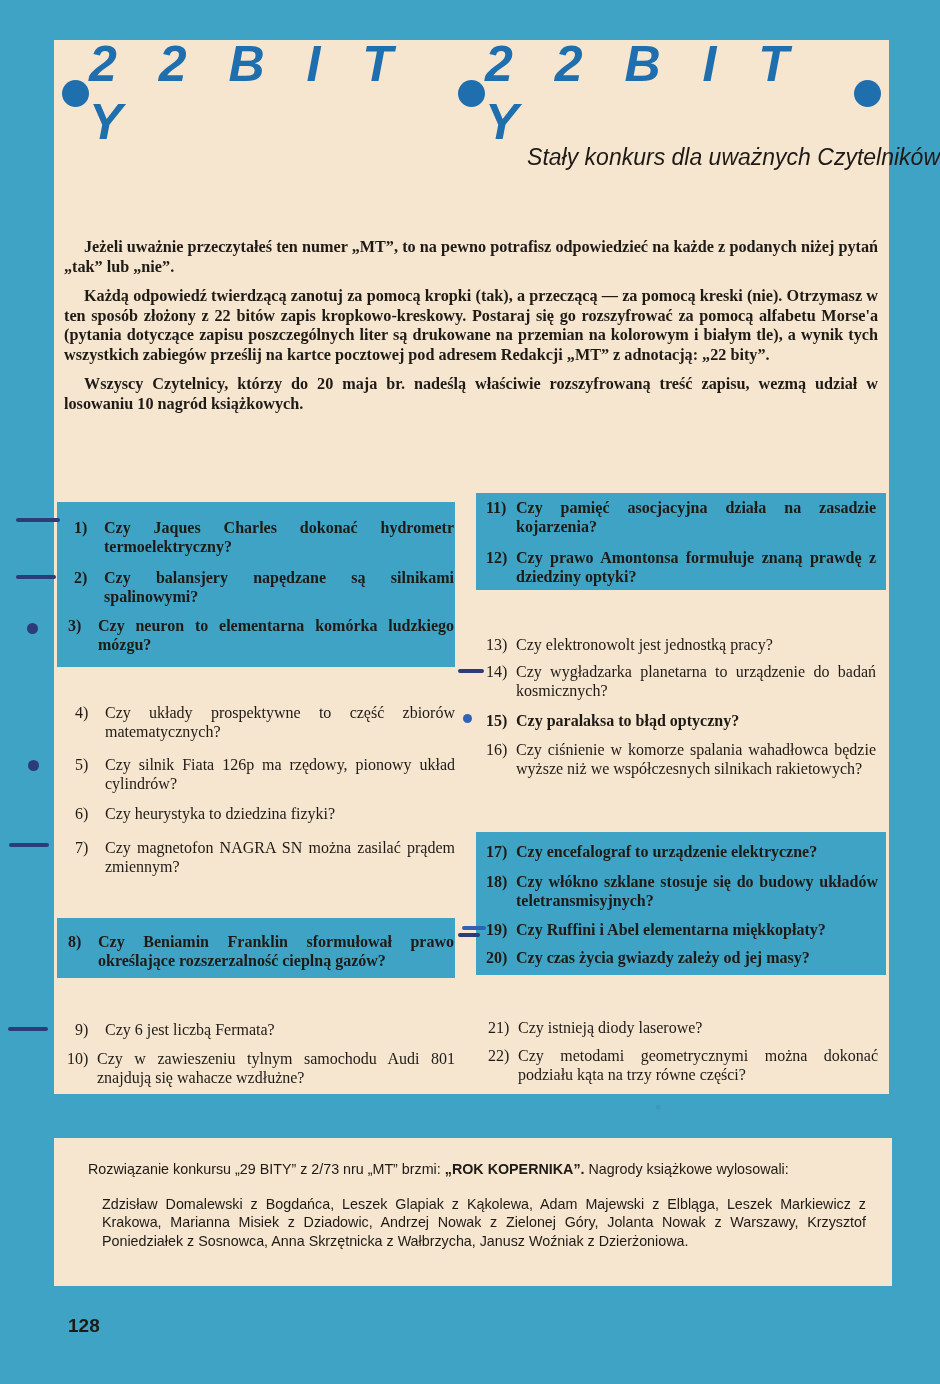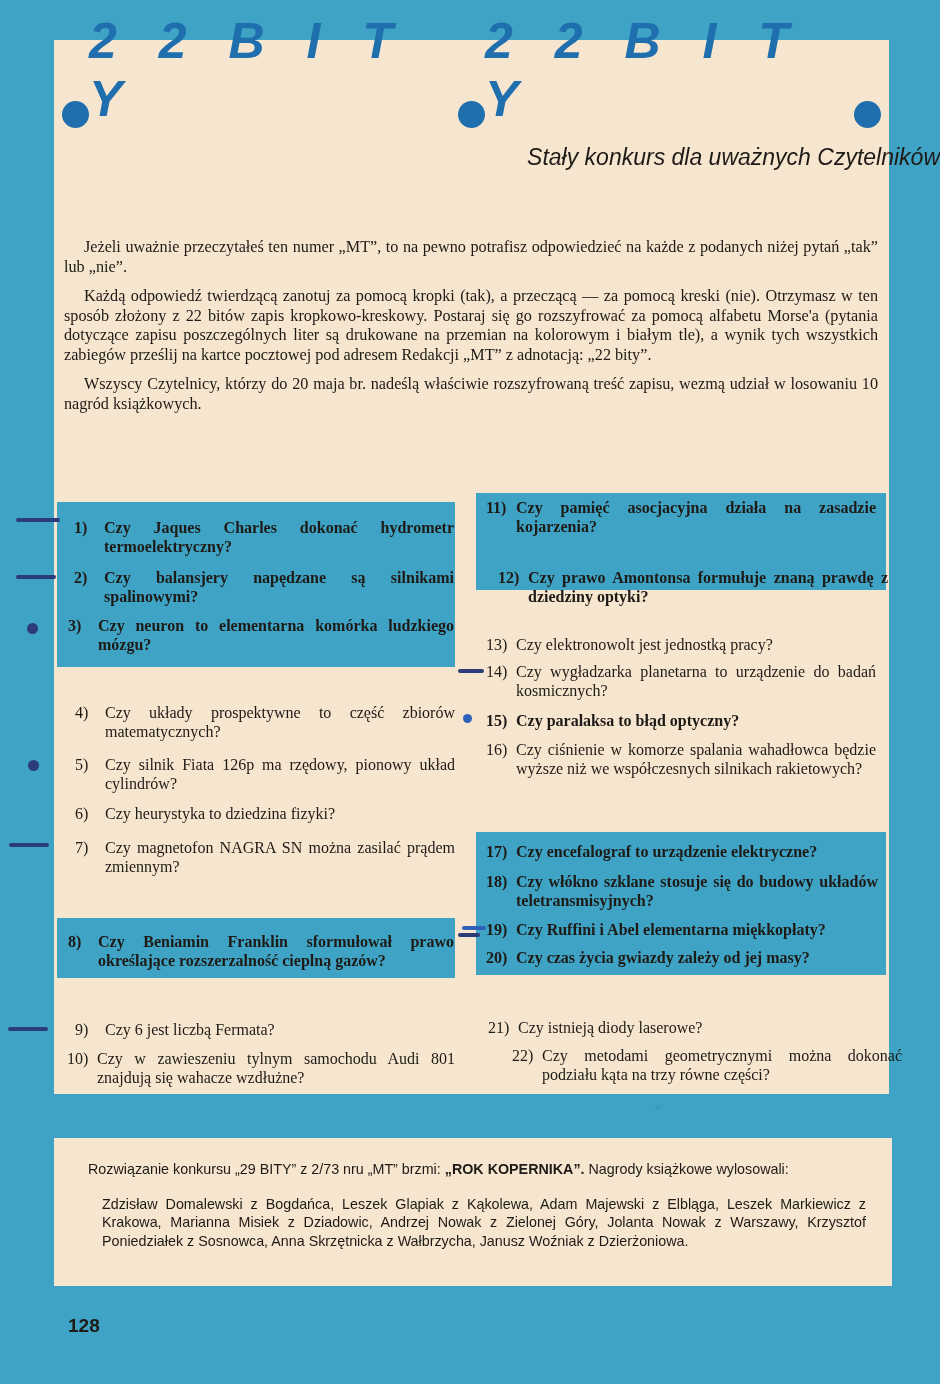--- a/index.html
+++ b/index.html
@@ -11,33 +11,33 @@
         radial-gradient(circle at 70% 80%, rgba(0,0,0,0.05) 0 2px, transparent 3px);
       font-family: "Liberation Serif", serif;
       color: #1e1a16;
     }
     .paper { background: #f6e6cf; position: absolute; }
     .panel-top { left: 54px; top: 40px; width: 835px; height: 1054px; }
     .panel-bottom { left: 54px; top: 1138px; width: 838px; height: 148px; }
 
     .banner {
       position: absolute; left: 54px; top: 58px; width: 835px; height: 70px;
-      display: flex; align-items: flex-end; justify-content: space-between;
+      display: flex; align-items: center; justify-content: space-between;
       padding: 0 8px; box-sizing: border-box;
       font-family: "Liberation Sans", sans-serif; font-style: italic; font-weight: bold;
       font-size: 50px; color: #1f6fae; letter-spacing: 14px;
     }
     .dot { width: 27px; height: 27px; border-radius: 50%; background: #1f6fae; display: inline-block; flex: none; }
     .subtitle {
       position: absolute; left: 0; width: 940px; top: 144px; text-align: right;
       font-family: "Liberation Sans", sans-serif; font-style: italic; font-size: 23px; color: #1e1a16;
     }
     .intro {
       position: absolute; left: 64px; top: 238px; width: 814px;
-      font-size: 16.2px; line-height: 19.5px; text-align: justify;
+      font-size: 16.2px; line-height: 19.5px; text-align: justify; font-weight: bold;
     }
     .intro p { margin: 0 0 10px 0; text-indent: 20px; }
 
     .qbox { position: absolute; box-sizing: border-box; }
     .blue { background: #3ea3c4; }
     .q {
       position: absolute; font-size: 16px; line-height: 19px; text-align: justify;
       padding-left: 30px; box-sizing: border-box;
     }
     .q .num { position: absolute; left: 0; top: 0; }
@@ -113,21 +113,21 @@
 <div class="q" style="left:75px; top:1020px; width:380px;">
   <span class="num">9)</span><span>Czy 6 jest liczbą Fermata?</span>
 </div>
 <div class="q" style="left:67px; top:1049px; width:388px;">
   <span class="num">10)</span><span>Czy w zawieszeniu tylnym samochodu Audi 801 znajdują się wahacze wzdłużne?</span>
 </div>
 
 <div class="q bold" style="left:486px; top:498px; width:390px;">
   <span class="num">11)</span><span>Czy pamięć asocjacyjna działa na zasadzie kojarzenia?</span>
 </div>
-<div class="q bold" style="left:498px; top:548px; width:390px;margin-top:20px;">
+<div class="q bold" style="left:486px; top:548px; width:390px;">
   <span class="num">12)</span><span>Czy prawo Amontonsa formułuje znaną prawdę z dziedziny optyki?</span>
 </div>
 <div class="q" style="left:486px; top:635px; width:390px;">
   <span class="num">13)</span><span>Czy elektronowolt jest jednostką pracy?</span>
 </div>
 <div class="q" style="left:486px; top:662px; width:390px;">
   <span class="num">14)</span><span>Czy wygładzarka planetarna to urządzenie do badań kosmicznych?</span>
 </div>
 <div class="q" style="left:486px; top:711px; width:390px;font-weight:bold;">
   <span class="num">15)</span><span>Czy paralaksa to błąd optyczny?</span>
@@ -143,21 +143,21 @@
 </div>
 <div class="q bold" style="left:486px; top:920px; width:395px;">
   <span class="num">19)</span><span>Czy Ruffini i Abel elementarna miękkopłaty?</span>
 </div>
 <div class="q bold" style="left:486px; top:948px; width:392px;">
   <span class="num">20)</span><span>Czy czas życia gwiazdy zależy od jej masy?</span>
 </div>
 <div class="q" style="left:488px; top:1018px; width:390px;">
   <span class="num">21)</span><span>Czy istnieją diody laserowe?</span>
 </div>
-<div class="q" style="left:488px; top:1046px; width:390px;margin-left:24px;">
+<div class="q" style="left:488px; top:1046px; width:390px;">
   <span class="num">22)</span><span>Czy metodami geometrycznymi można dokonać podziału kąta na trzy równe części?</span>
 </div>
 
 <div class="mark-dash" style="left:16px; top:518px; width:44px;"></div>
 <div class="mark-dash" style="left:16px; top:575px; width:40px;"></div>
 <div class="mark-dot" style="left:27px; top:623px;"></div>
 <div class="mark-dot" style="left:28px; top:760px;"></div>
 <div class="mark-dash" style="left:9px; top:843px; width:40px;"></div>
 <div class="mark-dash" style="left:458px; top:933px; width:22px;"></div>
 <div class="mark-dash" style="left:8px; top:1027px; width:40px;"></div>

